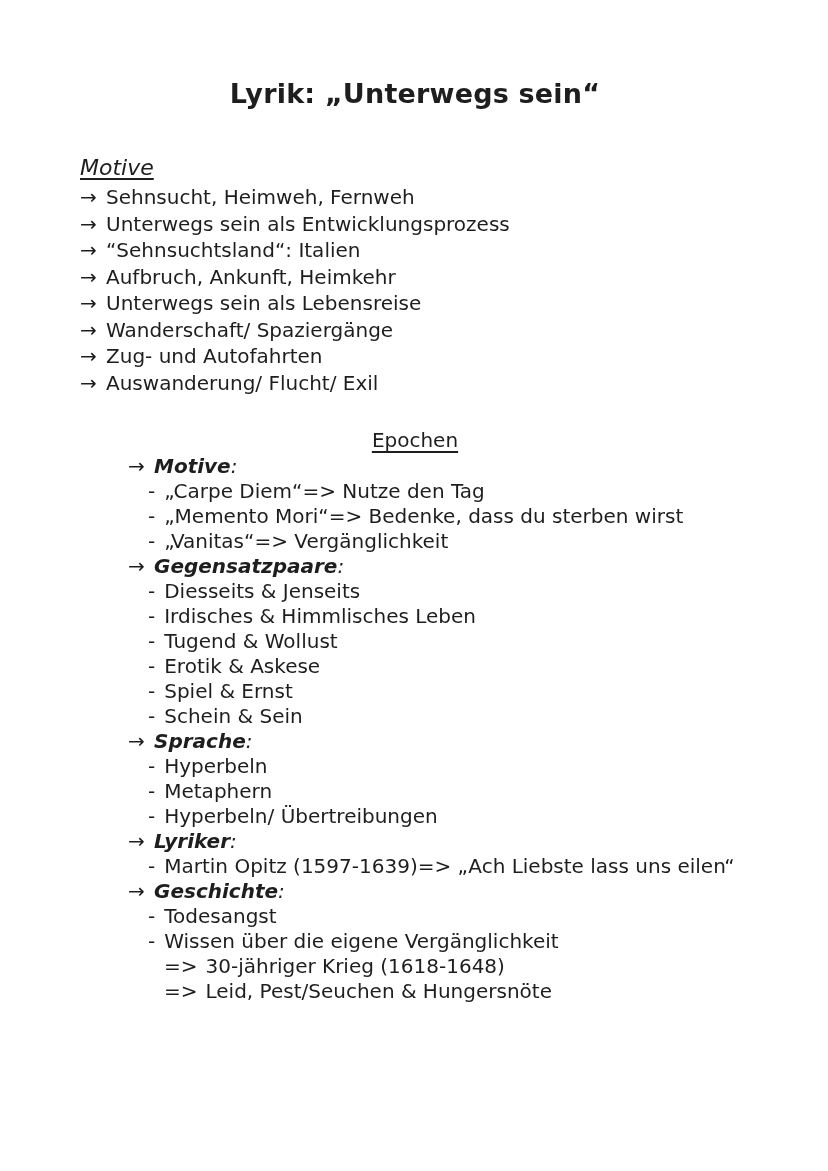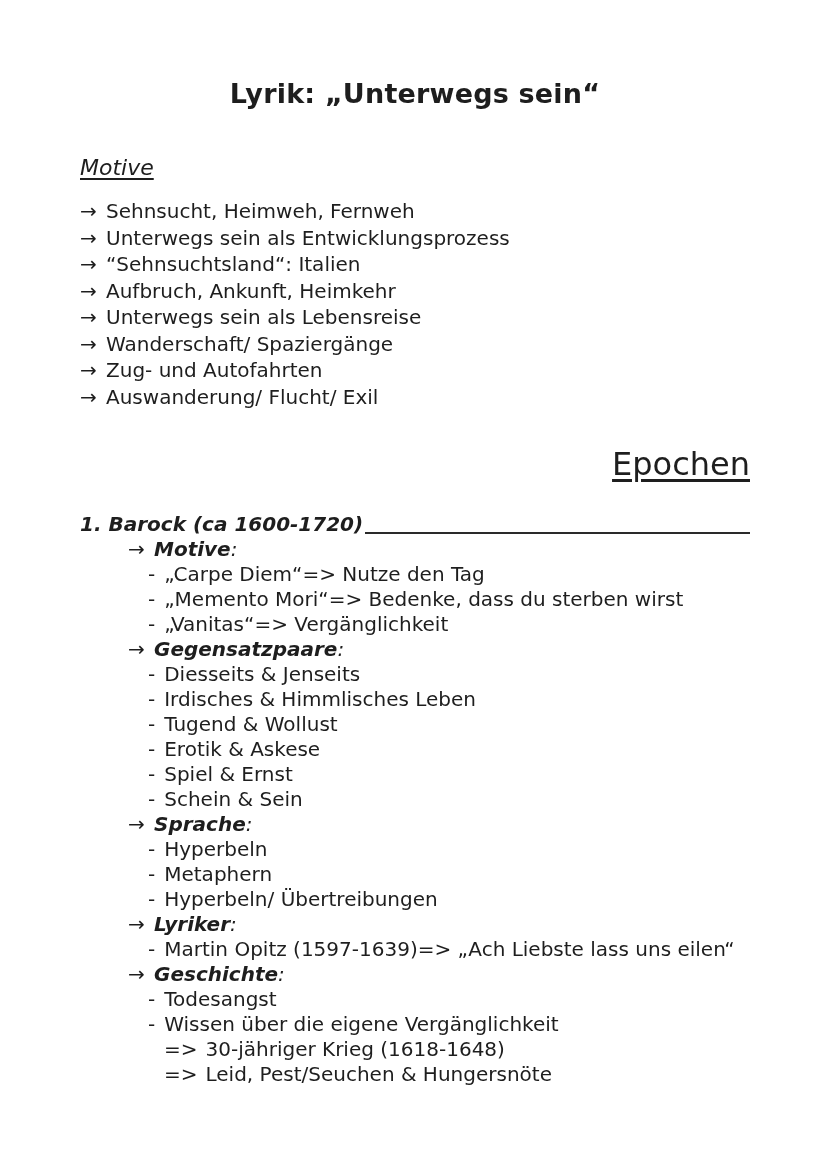--- a/index.html
+++ b/index.html
@@ -32,35 +32,35 @@
   }
   .motive-heading {
     margin-top: 42px;
     font-size: 22px;
     line-height: 27px;
     font-style: italic;
     text-decoration: underline;
     text-underline-offset: 3px;
   }
   .top-list {
-    margin-top: 17px;
+    margin-top: 3px;
   }
   .row {
     font-size: 20px;
     line-height: 26.5px;
     white-space: nowrap;
   }
   .arrow-row .marker {
     display: inline-block;
     width: 26px;
   }
   .epochen-heading {
-    margin-top: 40px;
-    text-align: right;
-    font-size: 32px;
+    margin-top: 30px;
+    text-align: center;
+    font-size: 20px;
     line-height: 28px;
     font-weight: 400;
     text-decoration: underline;
     text-underline-offset: 4px;
   }
   .era-title-row {
     margin-top: 34px;
     display: flex;
     align-items: flex-end;
     font-size: 20px;
@@ -129,24 +129,20 @@
 
       <div class="row arrow-row"><span class="marker">→</span><span class="txt">Wanderschaft/ Spaziergänge</span></div>
 
       <div class="row arrow-row"><span class="marker">→</span><span class="txt">Zug- und Autofahrten</span></div>
 
       <div class="row arrow-row"><span class="marker">→</span><span class="txt">Auswanderung/ Flucht/ Exil</span></div>
     </div>
 
   <div class="epochen-heading">Epochen</div>
 
-  <div class="era-title-row">
-    <span class="era-title">1. Barock (ca 1600-1720)</span>
-    <span class="era-rule"></span>
-  </div>
 
   <div class="epoch-body">
 
     <div class="row section-row"><span class="marker">→</span><span class="section-label">Motive</span><span class="section-colon">:</span></div>
     <div>
 
         <div class="row dash-row"><span class="marker">-</span><span class="txt">„Carpe Diem“=&gt; Nutze den Tag</span></div>
 
         <div class="row dash-row"><span class="marker">-</span><span class="txt">„Memento Mori“=&gt; Bedenke, dass du sterben wirst</span></div>
 

